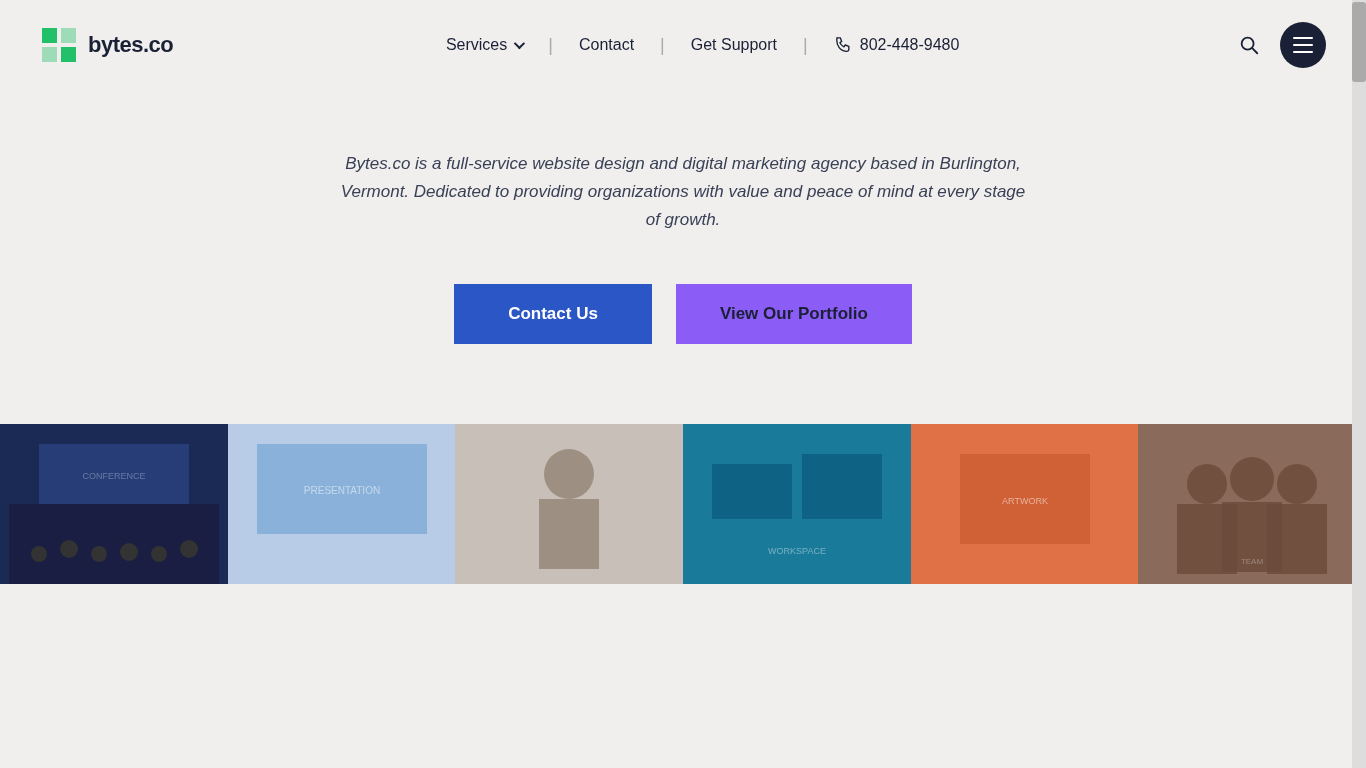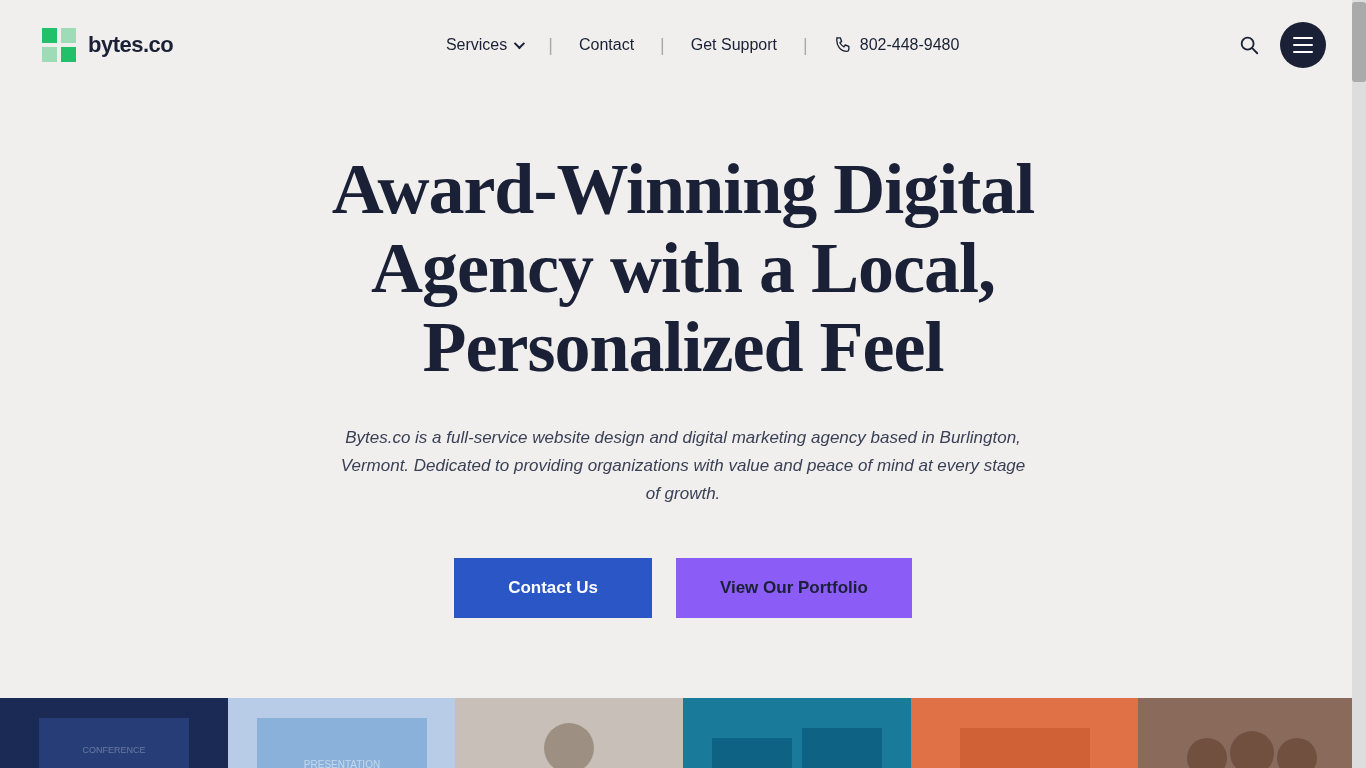--- a/index.html
+++ b/index.html
@@ -269,21 +269,20 @@
     </button>
     <button class="menu-btn">
       <span></span>
       <span></span>
       <span></span>
     </button>
   </div>
 </nav>
 
 <section class="hero">
-  <h1 class="hero-title">Award-Winning Digital Agency with a Local, Personalized Feel</h1>
   <p class="hero-sub">Bytes.co is a full-service website design and digital marketing agency based in Burlington, Vermont. Dedicated to providing organizations with value and peace of mind at every stage of growth.</p>
   <div class="hero-buttons">
     <a class="btn-contact">Contact Us</a>
     <a class="btn-portfolio">View Our Portfolio</a>
   </div>
 </section>
 
 <div class="image-strip">
   <div class="image-placeholder img-1">
 

